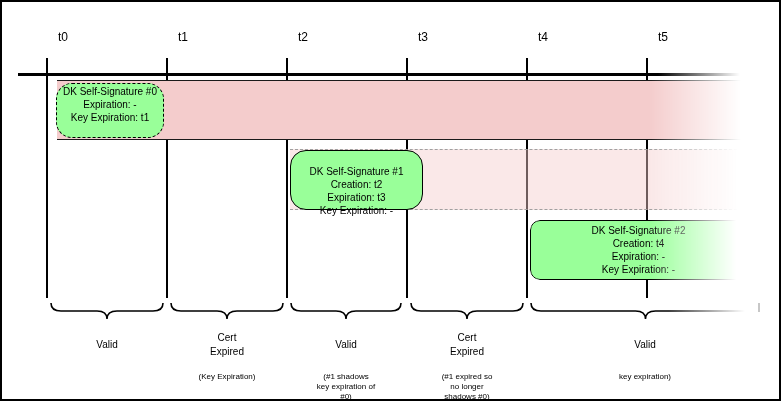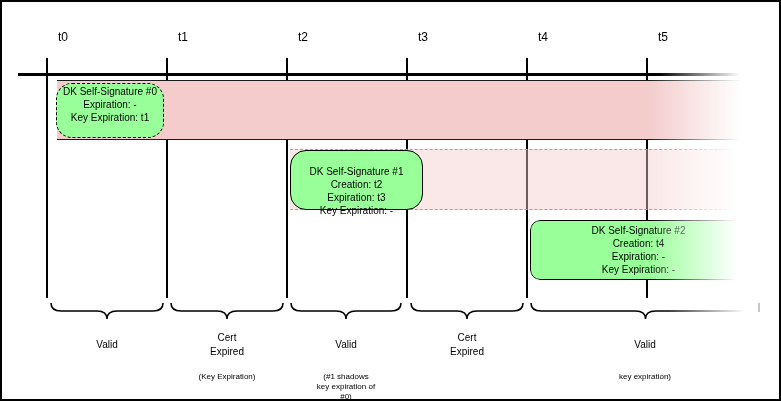--- a/index.html
+++ b/index.html
@@ -154,20 +154,25 @@
       <div>key expiration of</div>
       <div>#0)</div>
     </div>
   </div>
 
   <div class="period" style="left:400px">
     <div class="plabel">
       <div>Cert</div>
       <div>Expired</div>
     </div>
+    <div class="pnote">
+      <div>(#1 expired so</div>
+      <div>no longer</div>
+      <div>shadows #0)</div>
+    </div>
   </div>
 
   <div class="period" style="left:578px">
     <div class="plabel">
       <div>Valid</div>
       <div></div>
     </div>
     <div class="pnote">
       <div>key expiration)</div>
       <div></div>

